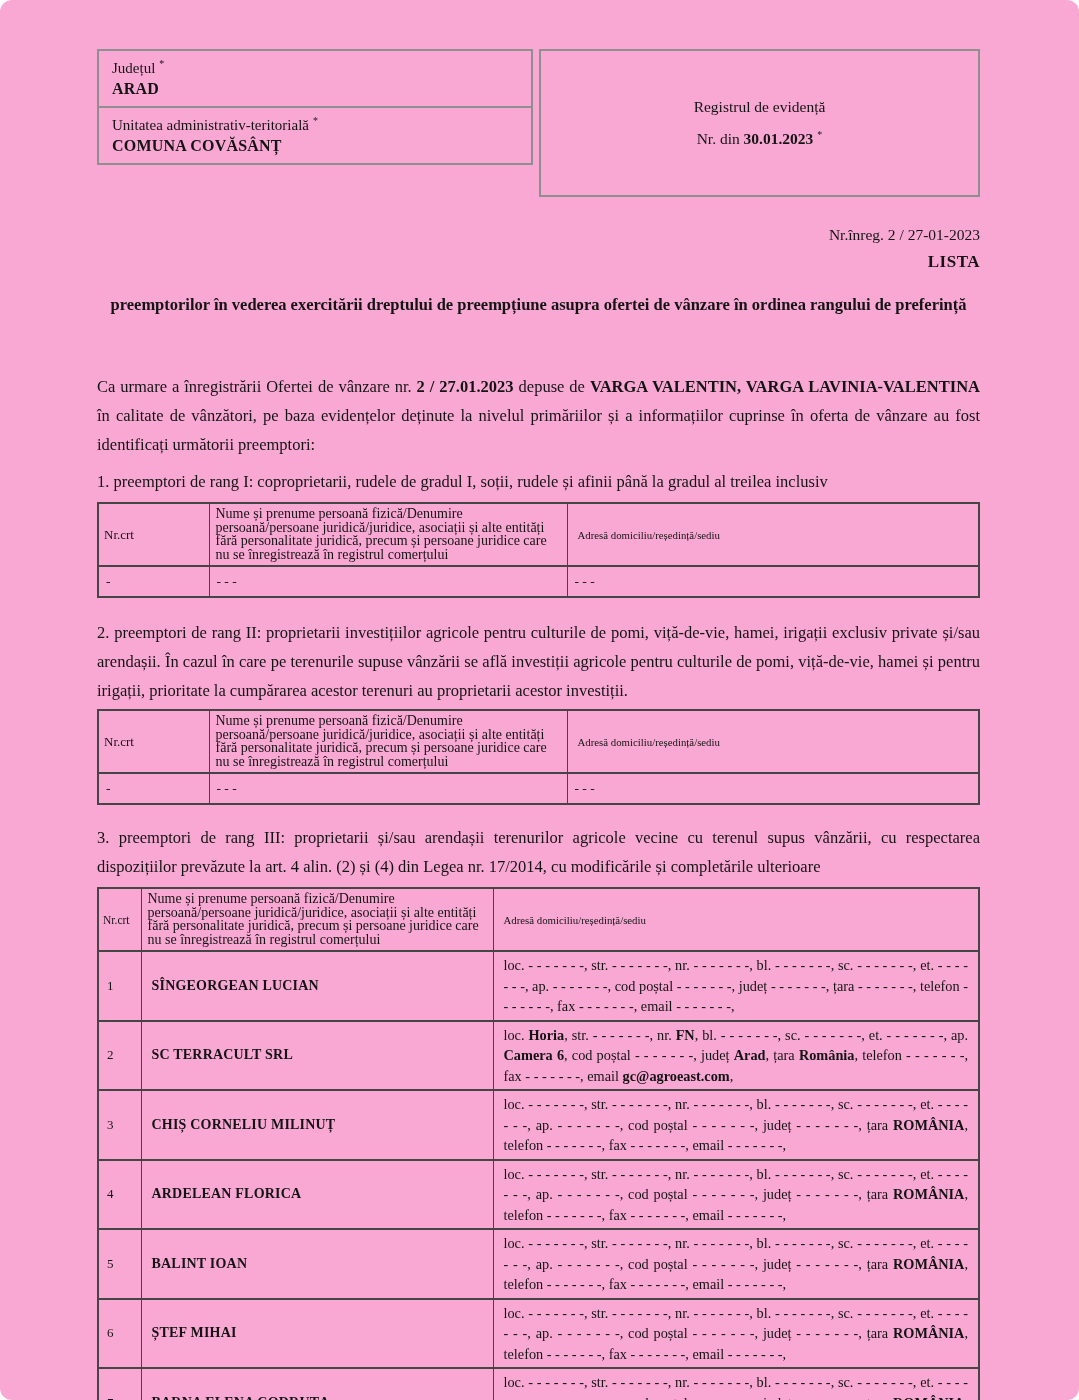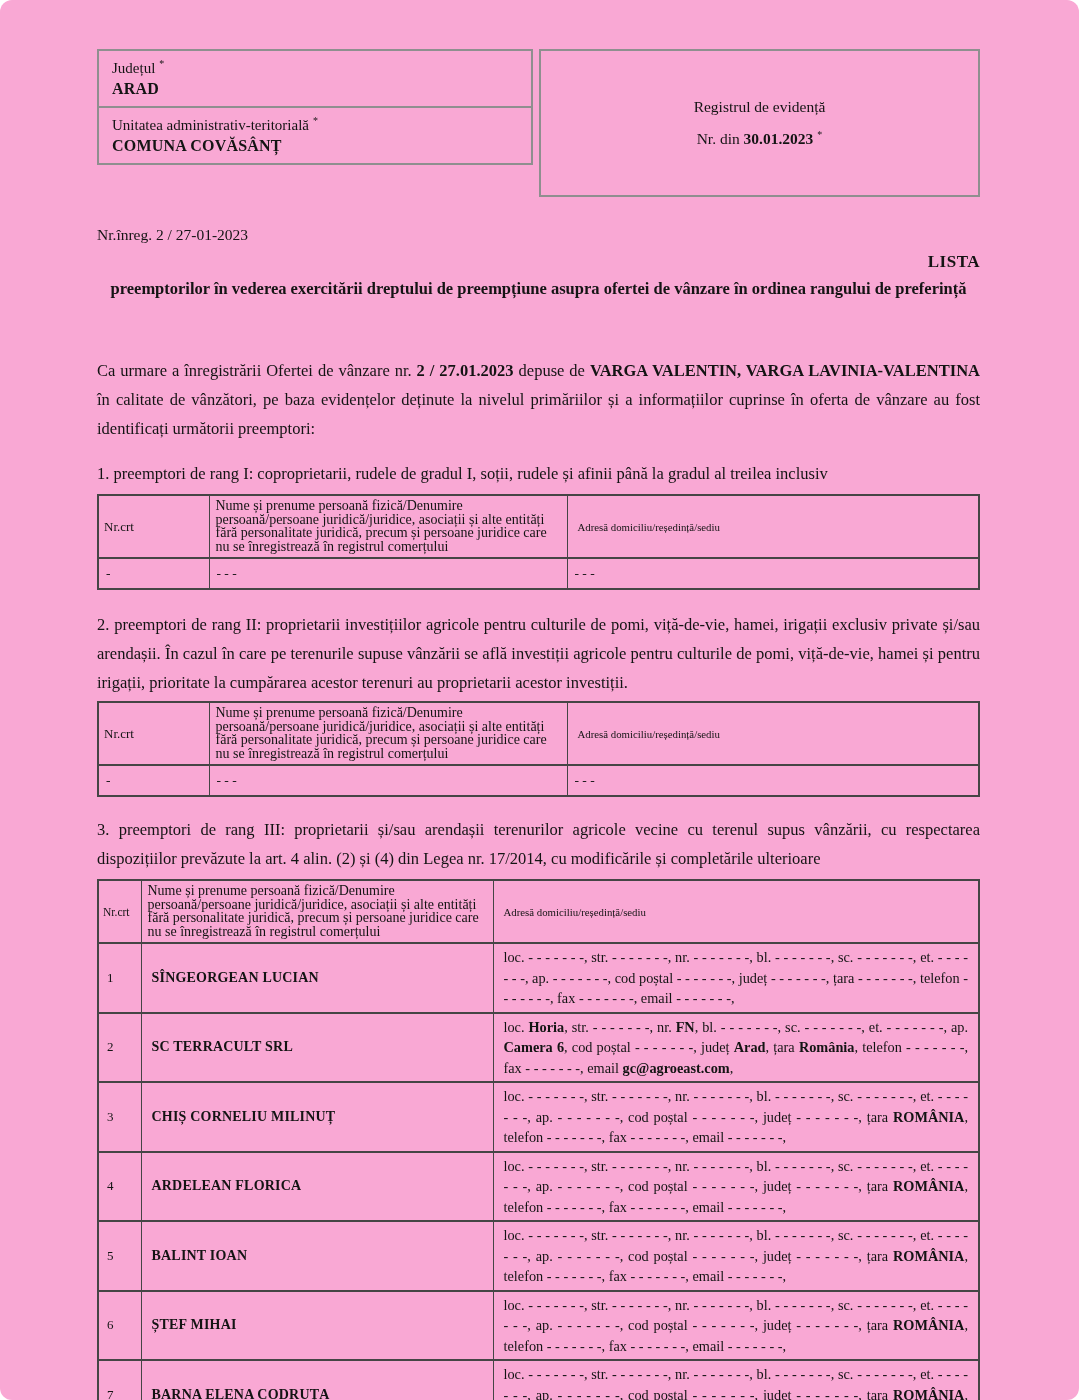--- a/index.html
+++ b/index.html
@@ -17,26 +17,26 @@
   .hcell { flex:1; padding:7px 13px 4px; }
   .hcell + .hcell { border-top:2px solid #8f8f8f; }
   .hlabel { font-size:15px; }
   .hvalue { font-size:16px; font-weight:bold; margin-top:3px; letter-spacing:.2px; }
   sup.star { font-size:10px; vertical-align:super; margin-left:4px; }
   .box-right { flex:1; height:148px; border:2px solid #8f8f8f;
     display:flex; flex-direction:column; justify-content:center; align-items:center;
     font-size:15.5px; line-height:28px; }
 
   
-  .reg-line { margin-top:29px; font-size:15.5px; }
+  .reg-line { margin-top:29px; text-align:right; font-size:15.5px; }
   .doc-title { margin-top:8px; text-align:right; font-size:17px; font-weight:bold; letter-spacing:.5px; }
-  .doc-subtitle { margin:2px auto 0; max-width:862px; text-align:center; font-size:16.5px; font-weight:bold; line-height:30px; }
+  .doc-subtitle { margin:18px auto 0; max-width:862px; text-align:center; font-size:16.5px; font-weight:bold; line-height:30px; }
 
   
-  .body-text { margin-top:16px; font-size:16.5px; line-height:29px; text-align:justify; }
+  .body-text { margin-top:8px; font-size:16.5px; line-height:29px; text-align:justify; }
   .intro { margin-top:52px; }
   .gap-after-table { margin-top:20px; }
   .gap-small { margin-top:18px; }
 
   
   table.ptable { width:100%; border-collapse:collapse; table-layout:fixed; }
   table.ptable { border:2px solid #454545; }
   table.ptable th, table.ptable td { border-style:solid; border-color:#454545; border-width:2px 1px; }
   table.ptable th { font-weight:normal; text-align:left; }
   .t12 { margin-top:6px; }

